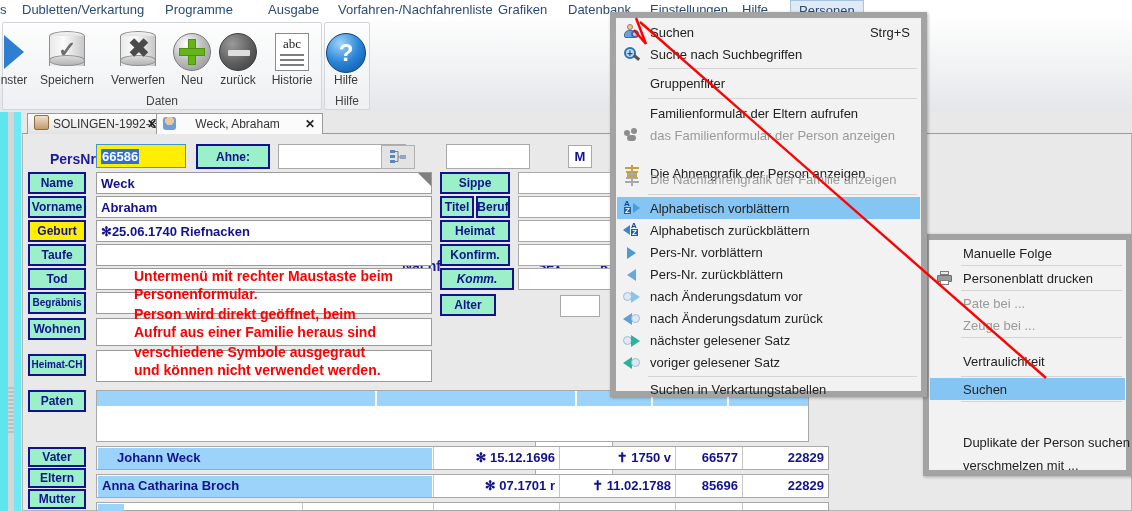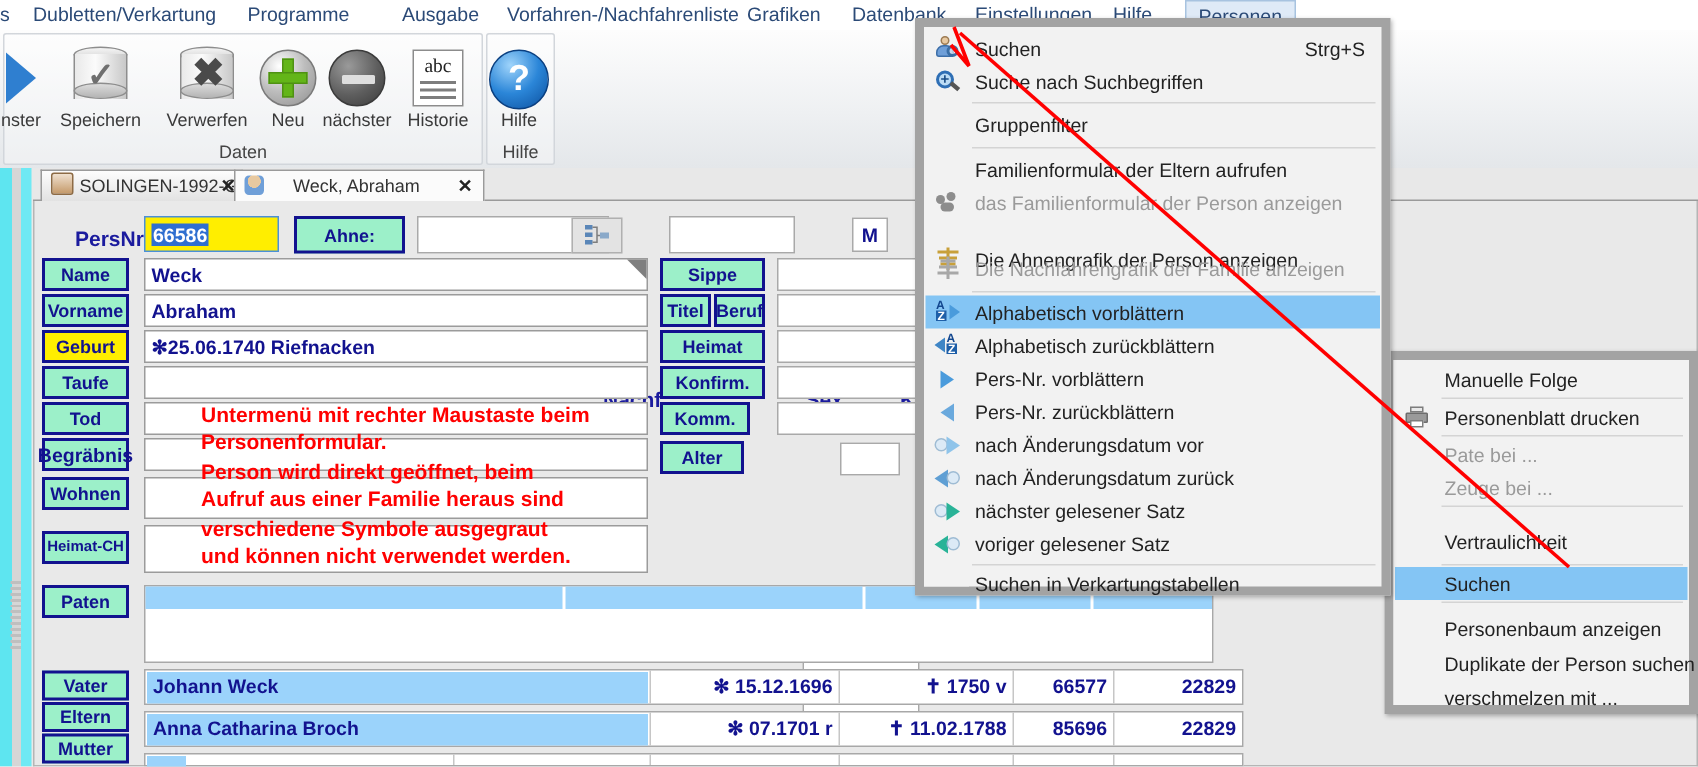--- a/index.html
+++ b/index.html
@@ -247,21 +247,21 @@
       </div>
       <div class="cap">Neu</div>
     </div>
 
     <div class="btn" style="left:212px;width:52px;">
       <div class="ico" style="top:8px;">
         <div class="circ gray">
             <div class="minus"></div>
           </div>
       </div>
-      <div class="cap">nächster</div>
+      <div class="cap">zurück</div>
     </div>
 
     <div class="btn" style="left:265px;width:54px;">
       <div class="ico" style="top:8px;">
         <div class="doc">
           <div class="abc">abc</div>
           <div class="ln" style="top:20px;"></div>
           <div class="ln" style="top:25px;"></div>
           <div class="ln" style="top:30px;"></div>
         </div>
@@ -328,21 +328,21 @@
 
     <div class="keybtn yellow" style="left:28px;top:108px;width:58px;height:22px;">Geburt</div>
     <div class="fld" style="left:96px;top:108px;width:336px;height:22px;">✻25.06.1740 Riefnacken</div>
 
     <div class="keybtn" style="left:28px;top:132px;width:58px;height:22px;">Taufe</div>
     <div class="fld" style="left:96px;top:132px;width:336px;height:22px;"></div>
 
     <div class="keybtn" style="left:28px;top:156px;width:58px;height:22px;">Tod</div>
     <div class="fld" style="left:96px;top:156px;width:336px;height:22px;"></div>
 
-    <div class="keybtn" style="left:28px;top:180px;width:58px;height:22px;font-size:13px;">Begräbnis</div>
+    <div class="keybtn" style="left:28px;top:180px;width:58px;height:22px;font-size:10px;">Begräbnis</div>
     <div class="fld" style="left:96px;top:180px;width:336px;height:22px;"></div>
 
     <div class="keybtn" style="left:28px;top:206px;width:58px;height:22px;">Wohnen</div>
     <div class="fld" style="left:96px;top:206px;width:336px;height:28px;"></div>
 
     <div class="keybtn" style="left:28px;top:242px;width:58px;height:22px;font-size:10px;">Heimat-CH</div>
     <div class="fld" style="left:96px;top:238px;width:336px;height:32px;"></div>
 
     <div class="keybtn" style="left:28px;top:278px;width:58px;height:22px;">Paten</div>
 
@@ -359,21 +359,21 @@
     <div class="keybtn" style="left:440px;top:84px;width:34px;height:22px;">Titel</div>
     <div class="keybtn" style="left:476px;top:84px;width:34px;height:22px;">Beruf</div>
     <div class="fld plain" style="left:518px;top:84px;width:96px;height:22px;"></div>
 
     <div class="keybtn" style="left:440px;top:108px;width:70px;height:22px;">Heimat</div>
     <div class="fld plain" style="left:518px;top:108px;width:96px;height:22px;"></div>
 
     <div class="keybtn" style="left:440px;top:132px;width:70px;height:22px;">Konfirm.</div>
     <div class="fld plain" style="left:518px;top:132px;width:96px;height:22px;"></div>
 
-    <div class="keybtn" style="left:440px;top:156px;width:60px;height:22px;">Komm.</div>
+    <div class="keybtn" style="left:440px;top:156px;width:74px;height:22px;font-style:italic;">Komm.</div>
     <div class="fld plain" style="left:518px;top:156px;width:96px;height:22px;"></div>
 
     <div class="keybtn" style="left:440px;top:182px;width:56px;height:22px;">Alter</div>
     <div class="flabel" style="left:512px;top:299px;font-size:14px;">Jahre</div>
     <div class="fld plain" style="left:560px;top:183px;width:40px;height:22px;"></div>
 
     <div class="flabel" style="left:501px;top:336px;font-size:14px;">Ziv-St</div>
     <div class="fld plain" style="left:535px;top:328px;width:78px;height:22px;"></div>
 
     <div class="flabel" style="left:478px;top:364px;font-size:14px;">Gruppen</div>
@@ -390,21 +390,21 @@
     <div class="keybtn" style="left:28px;top:335px;width:58px;height:20px;">Vater</div>
     <div class="keybtn" style="left:28px;top:356px;width:58px;height:20px;">Eltern</div>
     <div class="keybtn" style="left:28px;top:377px;width:58px;height:20px;">Mutter</div>
 
     <div class="tbl" style="left:96px;top:334px;width:733px;height:24px;">
       <div class="rowbar" style="left:1px;top:1px;width:334px;height:21px;"></div>
       <div class="vline" style="left:336px;top:0;bottom:0;"></div>
       <div class="vline" style="left:462px;top:0;bottom:0;"></div>
       <div class="vline" style="left:578px;top:0;bottom:0;"></div>
       <div class="vline" style="left:645px;top:0;bottom:0;"></div>
-      <div class="cellv" style="left:5px;top:3px;">Johann Weck</div>
+      <div class="cellv" style="left:20px;top:3px;">Johann Weck</div>
       <div class="cellv" style="left:340px;top:3px;width:118px;text-align:right;">✻ 15.12.1696</div>
       <div class="cellv" style="left:466px;top:3px;width:108px;text-align:right;">✝ 1750 v</div>
       <div class="cellv" style="left:582px;top:3px;width:59px;text-align:right;">66577</div>
       <div class="cellv" style="left:649px;top:3px;width:78px;text-align:right;">22829</div>
     </div>
 
     <div class="tbl" style="left:96px;top:362px;width:733px;height:24px;">
       <div class="rowbar" style="left:1px;top:1px;width:334px;height:21px;"></div>
       <div class="vline" style="left:336px;top:0;bottom:0;"></div>
       <div class="vline" style="left:462px;top:0;bottom:0;"></div>
@@ -457,23 +457,20 @@
     <div class="mrow" style="top:110px;">
       <span class="mlabel">Vertraulichkeit</span>
     </div>
     <div class="sep" style="top:136px;"></div>
 
     <div class="mrow hi" style="top:138px;">
       <span class="mlabel">Suchen</span>
     </div>
     <div class="sep" style="top:161px;"></div>
 
-    <div class="mrow" style="top:168px;">
-      <span class="mlabel">Personenbaum anzeigen</span>
-    </div>
     <div class="mrow" style="top:191px;">
       <span class="mlabel">Duplikate der Person suchen</span>
     </div>
     <div class="mrow" style="top:214px;">
       <span class="mlabel">verschmelzen mit ...</span>
     </div>
   </div>
 
   <div class="ctx" style="left:610px;top:12px;width:317px;height:385px;">
     <div class="gutter"></div>

